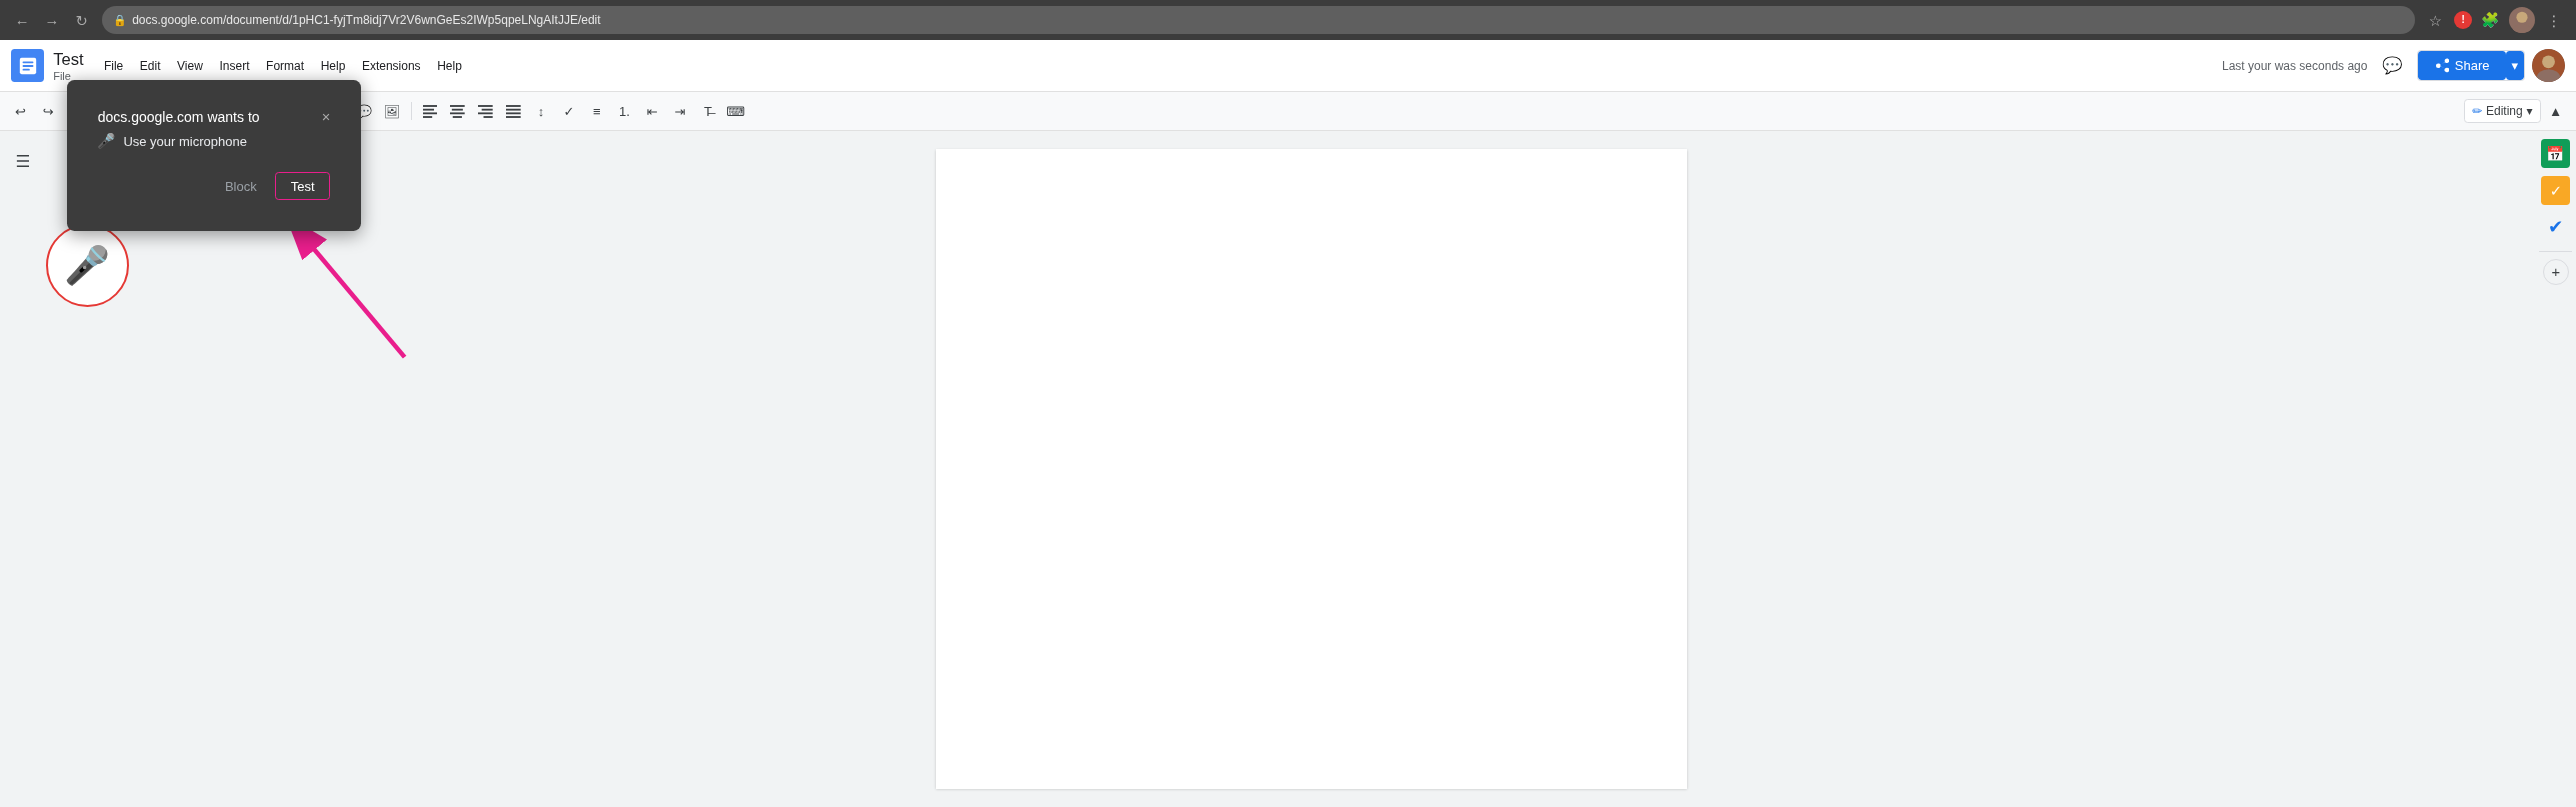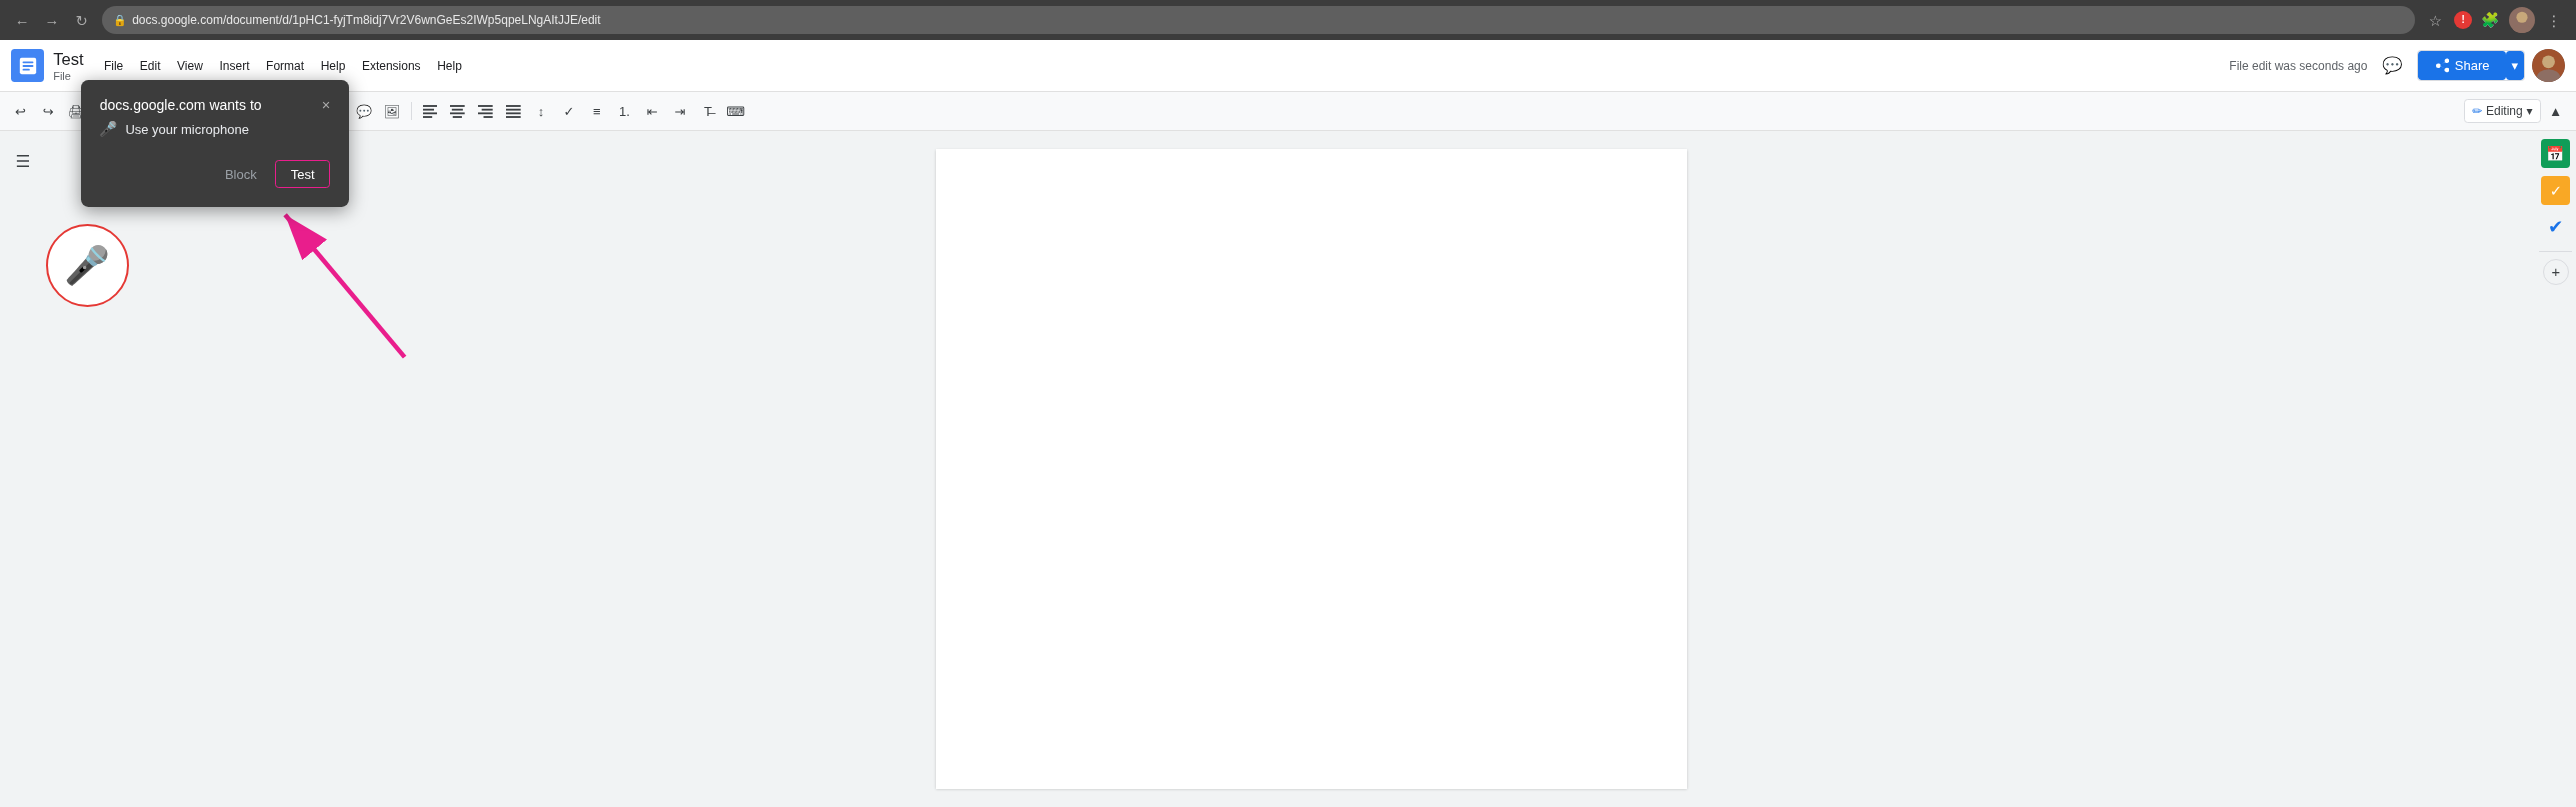--- a/index.html
+++ b/index.html
@@ -283,27 +283,27 @@
       min-height: 460px;
       background: white;
       box-shadow: 0 0.9px 2.8px rgba(0,0,0,0.2);
       padding: 66px;
     }
 
     
     .permission-popup {
       position: absolute;
       top: 40px;
-      left: 81px;
-      width: 268px;
+      left: 67px;
+      width: 294px;
       background: #3c3c3c;
       border-radius: 7.4px;
       box-shadow: 0 3.7px 18.4px rgba(0,0,0,0.4);
       z-index: 100;
-      padding: 4px;
+      padding: 16px;
       overflow: visible;
     }
     .popup-header {
       display: flex;
       justify-content: space-between;
       align-items: center;
       padding: 13px 14.7px 0 14.7px;
     }
     .popup-title {
       font-size: 14px;
@@ -434,21 +434,21 @@
       <span class="docs-menu-item">File</span>
       <span class="docs-menu-item">Edit</span>
       <span class="docs-menu-item">View</span>
       <span class="docs-menu-item">Insert</span>
       <span class="docs-menu-item">Format</span>
       <span class="docs-menu-item">Help</span>
       <span class="docs-menu-item">Extensions</span>
       <span class="docs-menu-item">Help</span>
     </nav>
     <div class="docs-spacer"></div>
-    <span class="last-edit-text">File edit was seconds ago</span>
+    <span class="last-edit-text">Last your was seconds ago</span>
     <div class="header-icons">
       <button class="header-icon-btn">💬</button>
       <div style="display:flex; border:0.9px solid #dadce0; border-radius:3.7px; overflow:hidden;justify-content:flex-end;">
         <button class="share-btn">
           <svg width="14.7" height="14.7" viewBox="0 0 16 16" fill="white">
               <path d="M13 10.5a2.5 2.5 0 00-1.96.96L5.88 8.84A2.5 2.5 0 005.88 7.16L11.04 4.54A2.5 2.5 0 1010.5 3a2.49 2.49 0 00.46 1.46L6.04 7.08A2.5 2.5 0 003.5 6 2.5 2.5 0 003.5 11a2.5 2.5 0 002.54-2.08l4.92 2.62A2.5 2.5 0 1013 10.5z"></path>
             </svg>
           <span>Share</span>
         </button>
         <button class="share-btn-arrow">▾</button>

